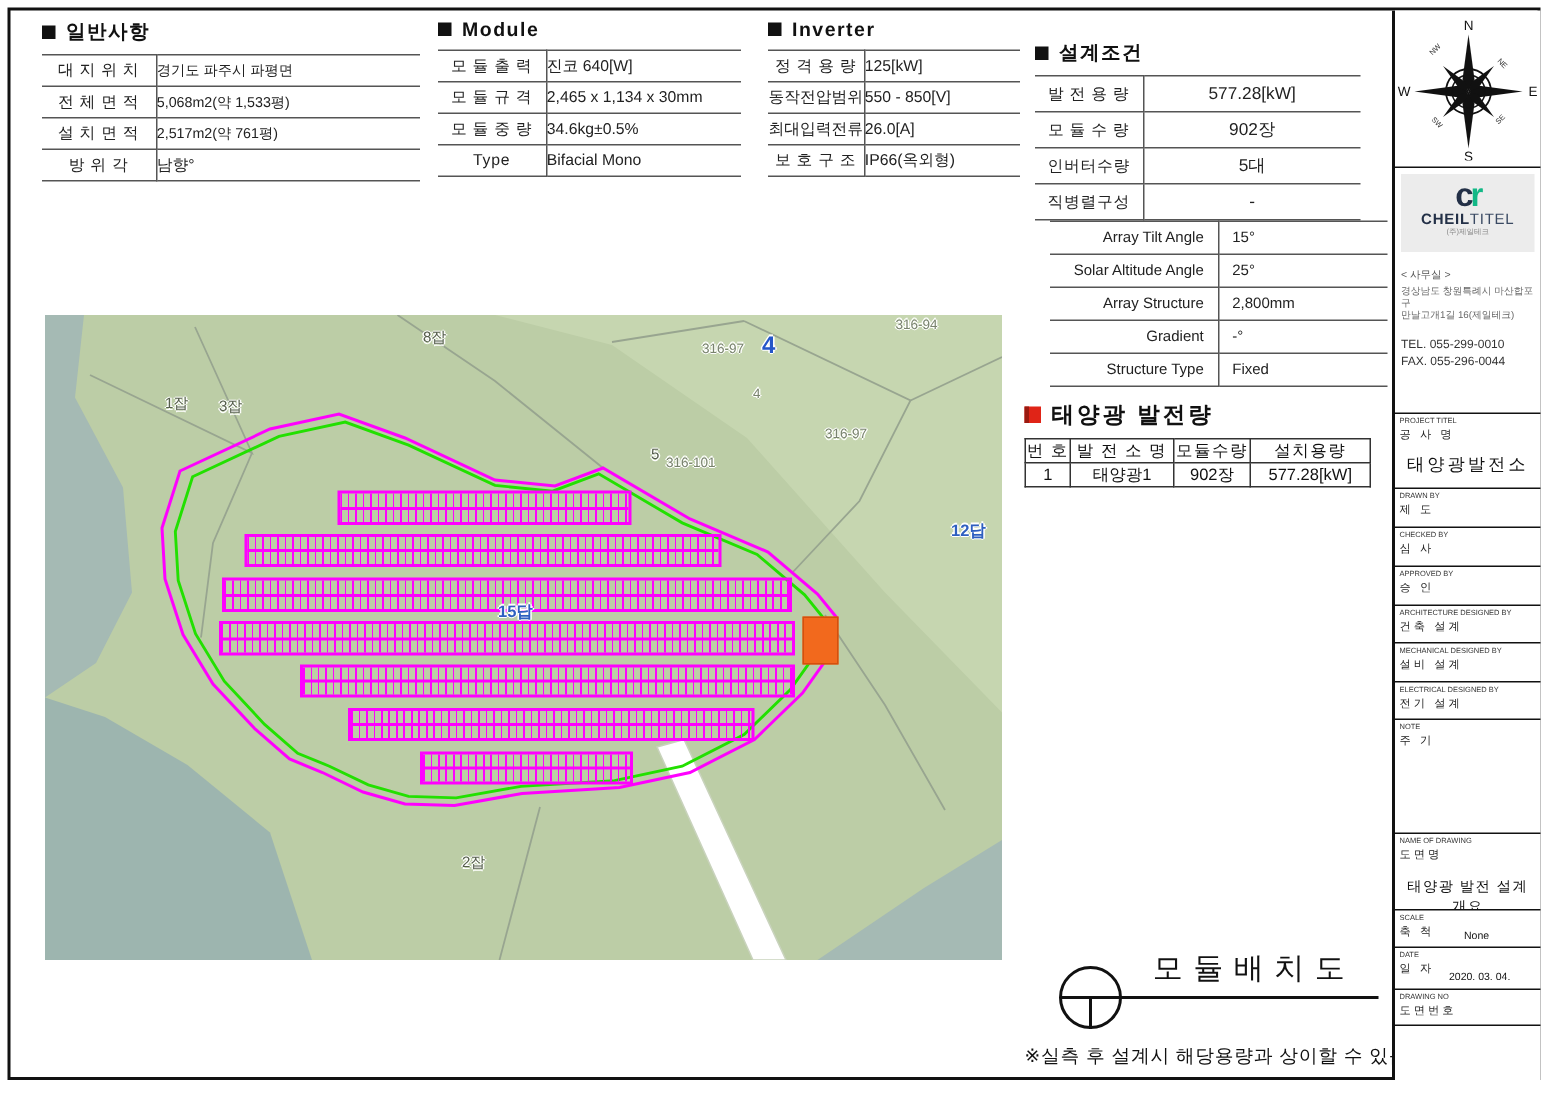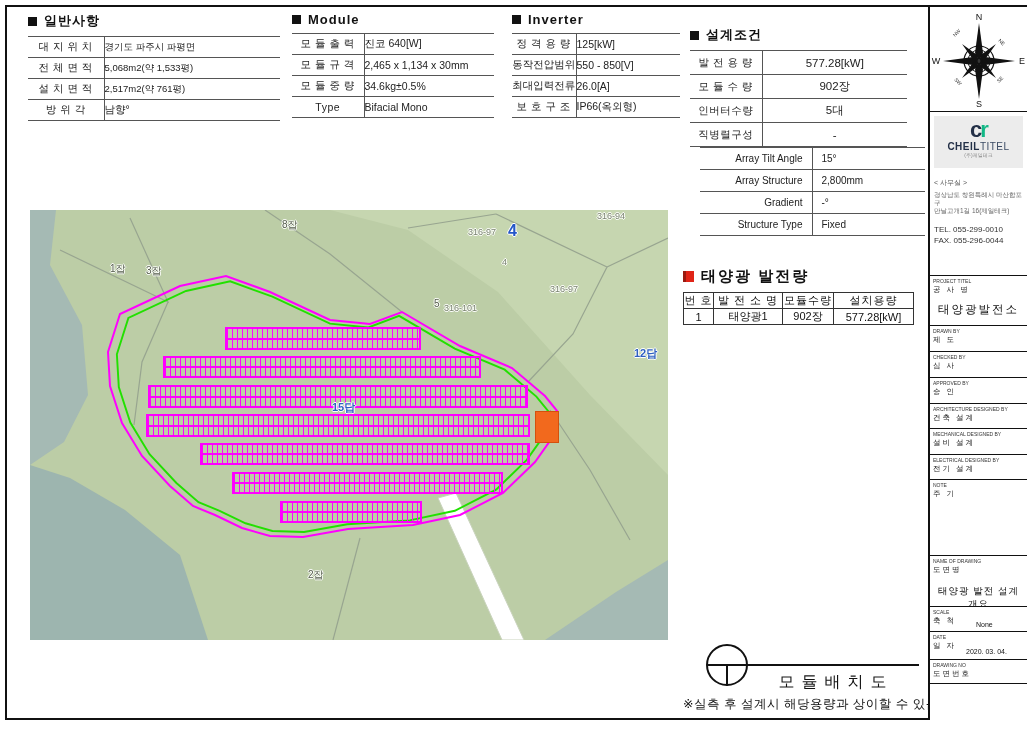--- a/index.html
+++ b/index.html
@@ -39,21 +39,21 @@
     text-shadow:-1px 0 0 #fff,1px 0 0 #fff,0 -1px 0 #fff,0 1px 0 #fff; }
   .lbl-gray { color:#79836e; font-size:9px; }
   .lbl-dark { color:#555e4c; font-size:10px; }
   .lbl-blue { color:#2e5fc0; font-weight:700; font-size:11px; }
   .lbl-blue-big { color:#2456c8; font-weight:700; font-size:16px; }
 
   
   .fcircle { position:absolute; left:706px; top:644px; width:42px; height:42px; border:2px solid #111; border-radius:50%; background:#fff; }
   .fline { position:absolute; left:707px; top:664px; width:212px; height:2px; background:#111; }
   .fvert { position:absolute; left:726px; top:665px; width:2px; height:21px; background:#111; }
-  .ftitle { position:absolute; left:752px; top:632px; width:168px; text-align:center; font-size:16px; letter-spacing:7px; color:#111;margin-top:40px; }
+  .ftitle { position:absolute; left:752px; top:632px; width:168px; text-align:center; font-size:20px; letter-spacing:7px; color:#111; }
   .fnote { position:absolute; left:683px; top:696px; font-size:12.5px; letter-spacing:0.5px; color:#111; }
 
   
   .sidebar { position:absolute; left:928px; top:7px; width:99px; height:713px; border-left:2px solid #111; display:flex; flex-direction:column; background:#fff; }
   .sb-sec { border-bottom:1px solid #111; position:relative; flex:0 0 auto; }
   .sb-compass { height:105px; display:flex; align-items:center; justify-content:center; }
   .sb-company { height:164px; padding:4px 4px 0 4px; }
   .logo-box { background:#ececec; height:52px; text-align:center; padding-top:3px; }
   .logo-mark { font-size:22px; font-weight:800; line-height:22px; letter-spacing:-2px; }
   .logo-c { color:#233047; }
@@ -188,20 +188,24 @@
             <td class="lbl">직병렬구성</td>
             <td class="val">-</td>
           </tr>
     </tbody>
       </table>
     <table class="spec dsub" style="width:225px; margin-left:10px">
       <tbody>
           <tr>
             <td class="lbl" style="width:112px">Array Tilt Angle</td>
             <td class="val">15°</td>
+          </tr>
+      <tr>
+            <td class="lbl">Solar Altitude Angle</td>
+            <td class="val">25°</td>
           </tr>
       <tr>
             <td class="lbl">Array Structure</td>
             <td class="val">2,800mm</td>
           </tr>
       <tr>
             <td class="lbl">Gradient</td>
             <td class="val">-°</td>
           </tr>
       <tr>

